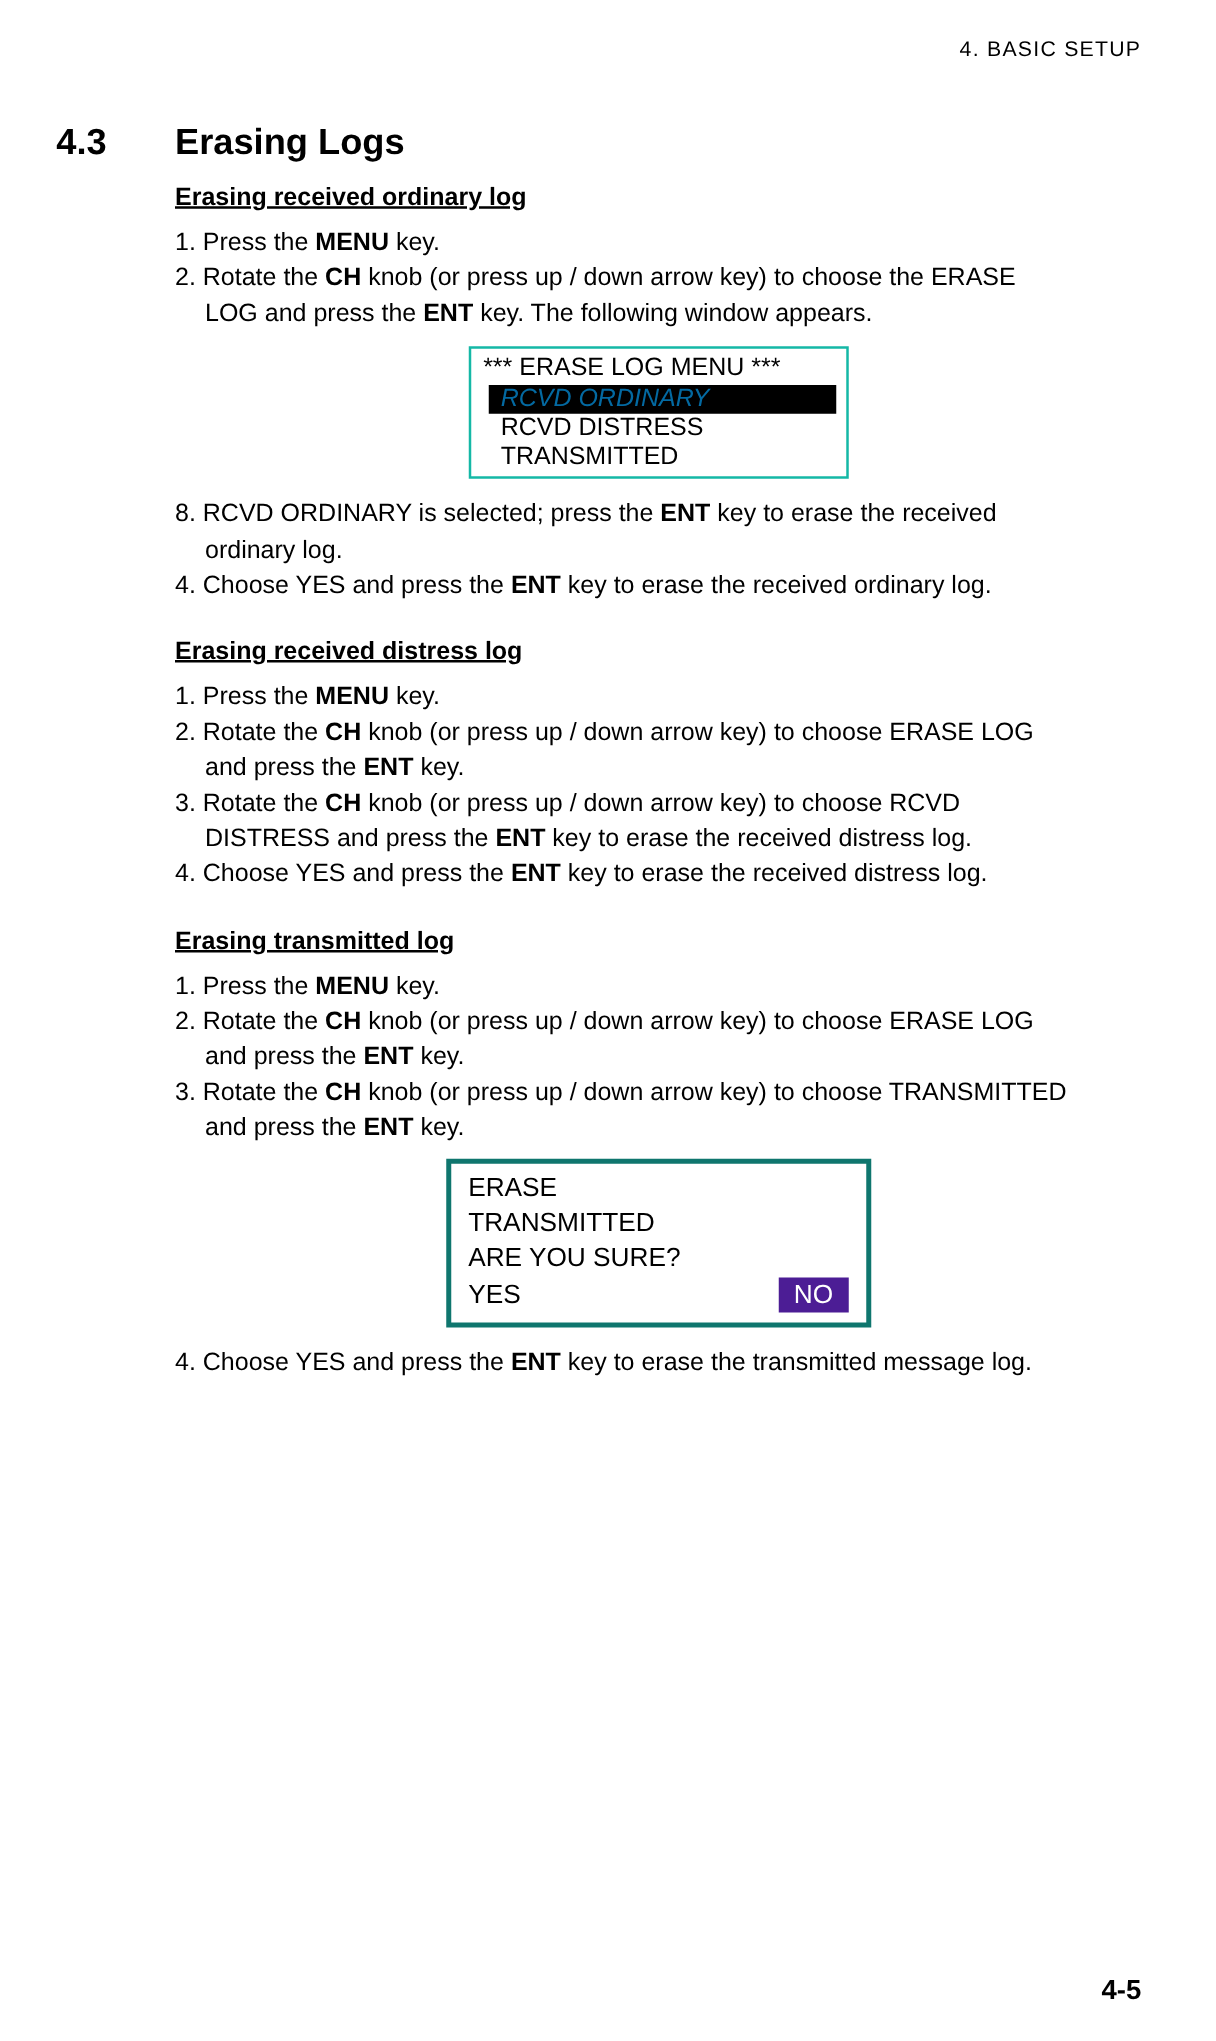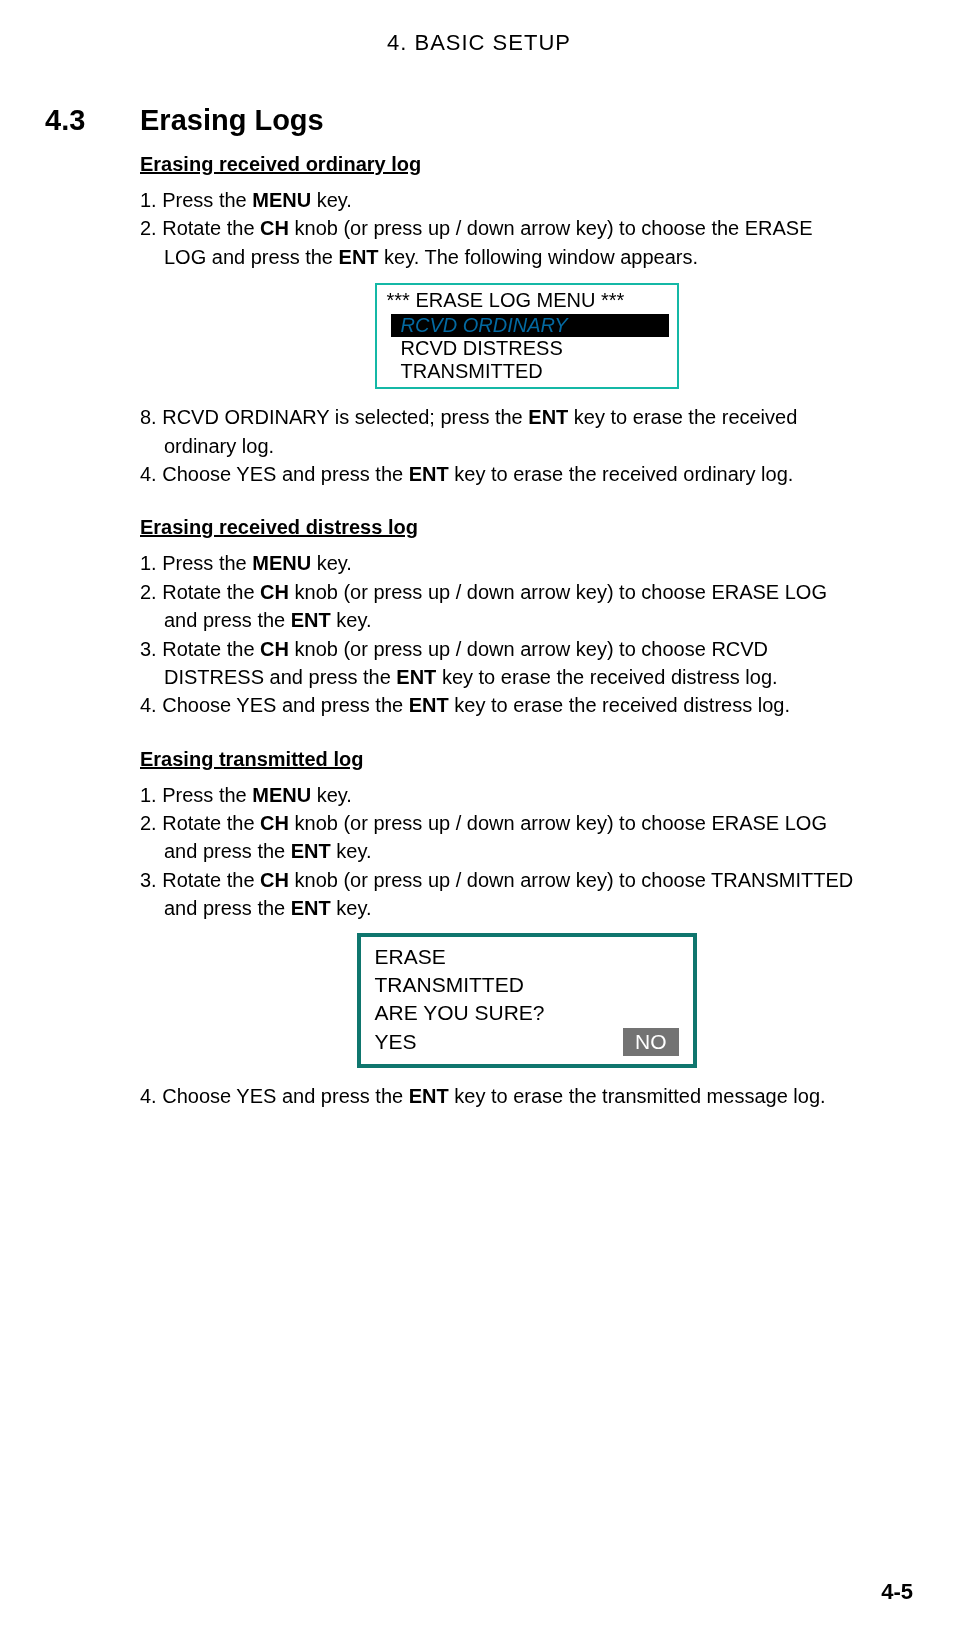--- a/index.html
+++ b/index.html
@@ -10,22 +10,22 @@
     color: #000000;
   }
   .page {
     width: 973px;
     min-height: 1633px;
     position: relative;
     box-sizing: border-box;
     padding: 30px 60px 40px 45px;
   }
   .running-head {
-    text-align: center;
-    font-size: 22px;
+    text-align: right;
+    font-size: 17px;
     letter-spacing: 1px;
     margin-bottom: 48px;
   }
   .section-title {
     font-size: 29px;
     font-weight: bold;
     margin: 0 0 16px 0;
   }
   .section-num {
     display: inline-block;
@@ -82,21 +82,21 @@
     box-sizing: border-box;
     line-height: 1.35;
   }
   .confirm-row {
     display: flex;
     justify-content: space-between;
     align-items: center;
     gap: 16px;
   }
   .no-pill {
-    background: #737373;
+    background: #4c1d95;
     color: #fff;
     padding: 0 12px;
     display: inline-block;
   }
   .page-number {
     position: absolute;
     bottom: 28px;
     right: 60px;
     font-size: 22px;
     font-weight: bold;

